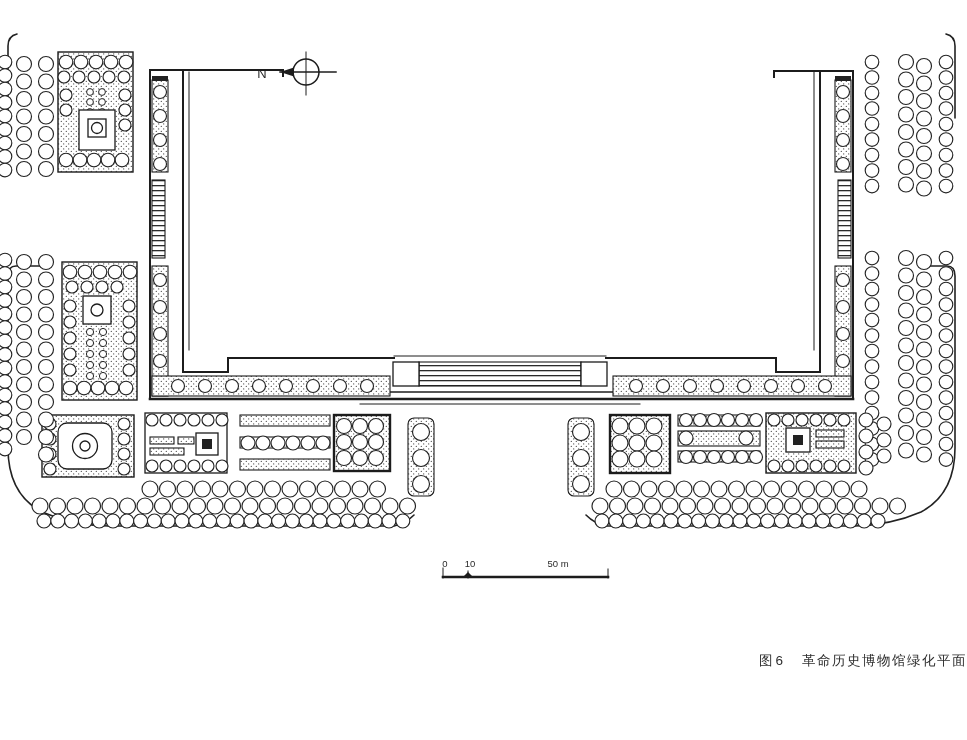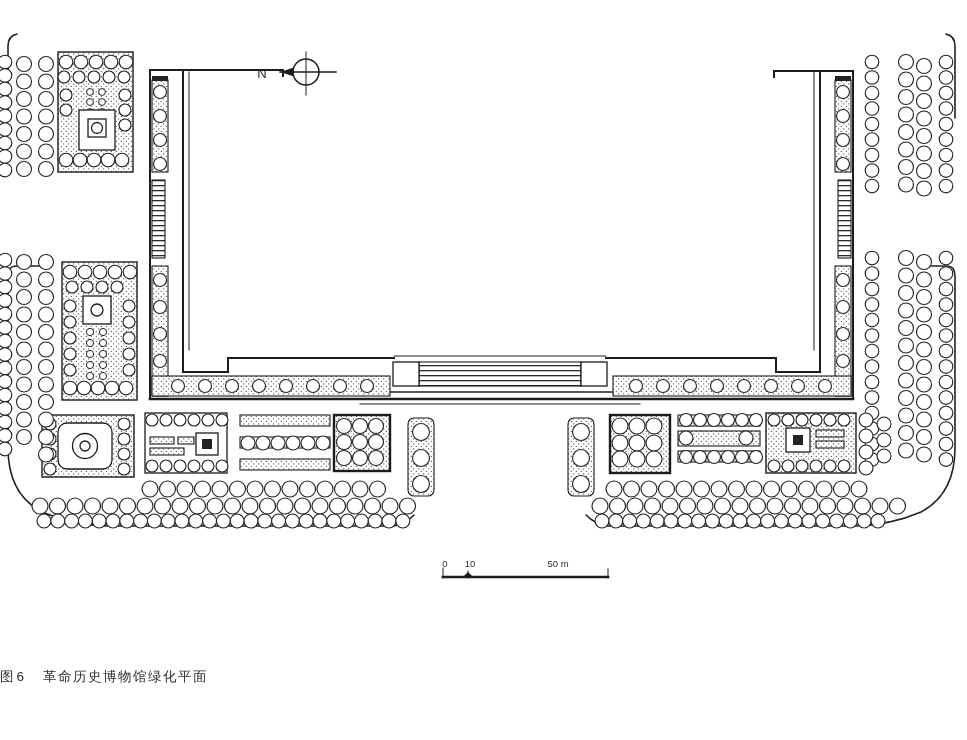--- a/index.html
+++ b/index.html
@@ -15,21 +15,21 @@
   
   .plot{fill:url(#stip);stroke:#1c1c1c;stroke-width:1.4;}
   .plot-heavy{fill:url(#stip);stroke:#1c1c1c;stroke-width:2.4;}
   .bar{fill:url(#stip);stroke:#1c1c1c;stroke-width:1.1;}
   .stair{fill:url(#hl);stroke:#1c1c1c;stroke-width:1.1;}
   .white{fill:#fff;stroke:#1c1c1c;stroke-width:1.3;}
   .darksq{fill:#222;stroke:none;}
   g[data-trees] circle{fill:#fff;stroke:#242424;stroke-width:1.15;}
   g.shrub circle{stroke-width:1;}
   svg text{font-family:"Liberation Sans","DejaVu Sans",sans-serif;fill:#2a2a2a;}
-  .caption{position:absolute;left:0;right:0;top:668px;text-align:left;
+  .caption{position:absolute;left:0;right:0;top:652px;text-align:right;
            font-size:13.5px;color:#2e2e2e;letter-spacing:1.5px;}
   .caption .num{margin-right:16px;letter-spacing:3px;}
 </style>
 </head>
 <body>
 
 <div class="page">
 
 <svg width="967" height="740" viewBox="0 0 967 740">
   <defs>

